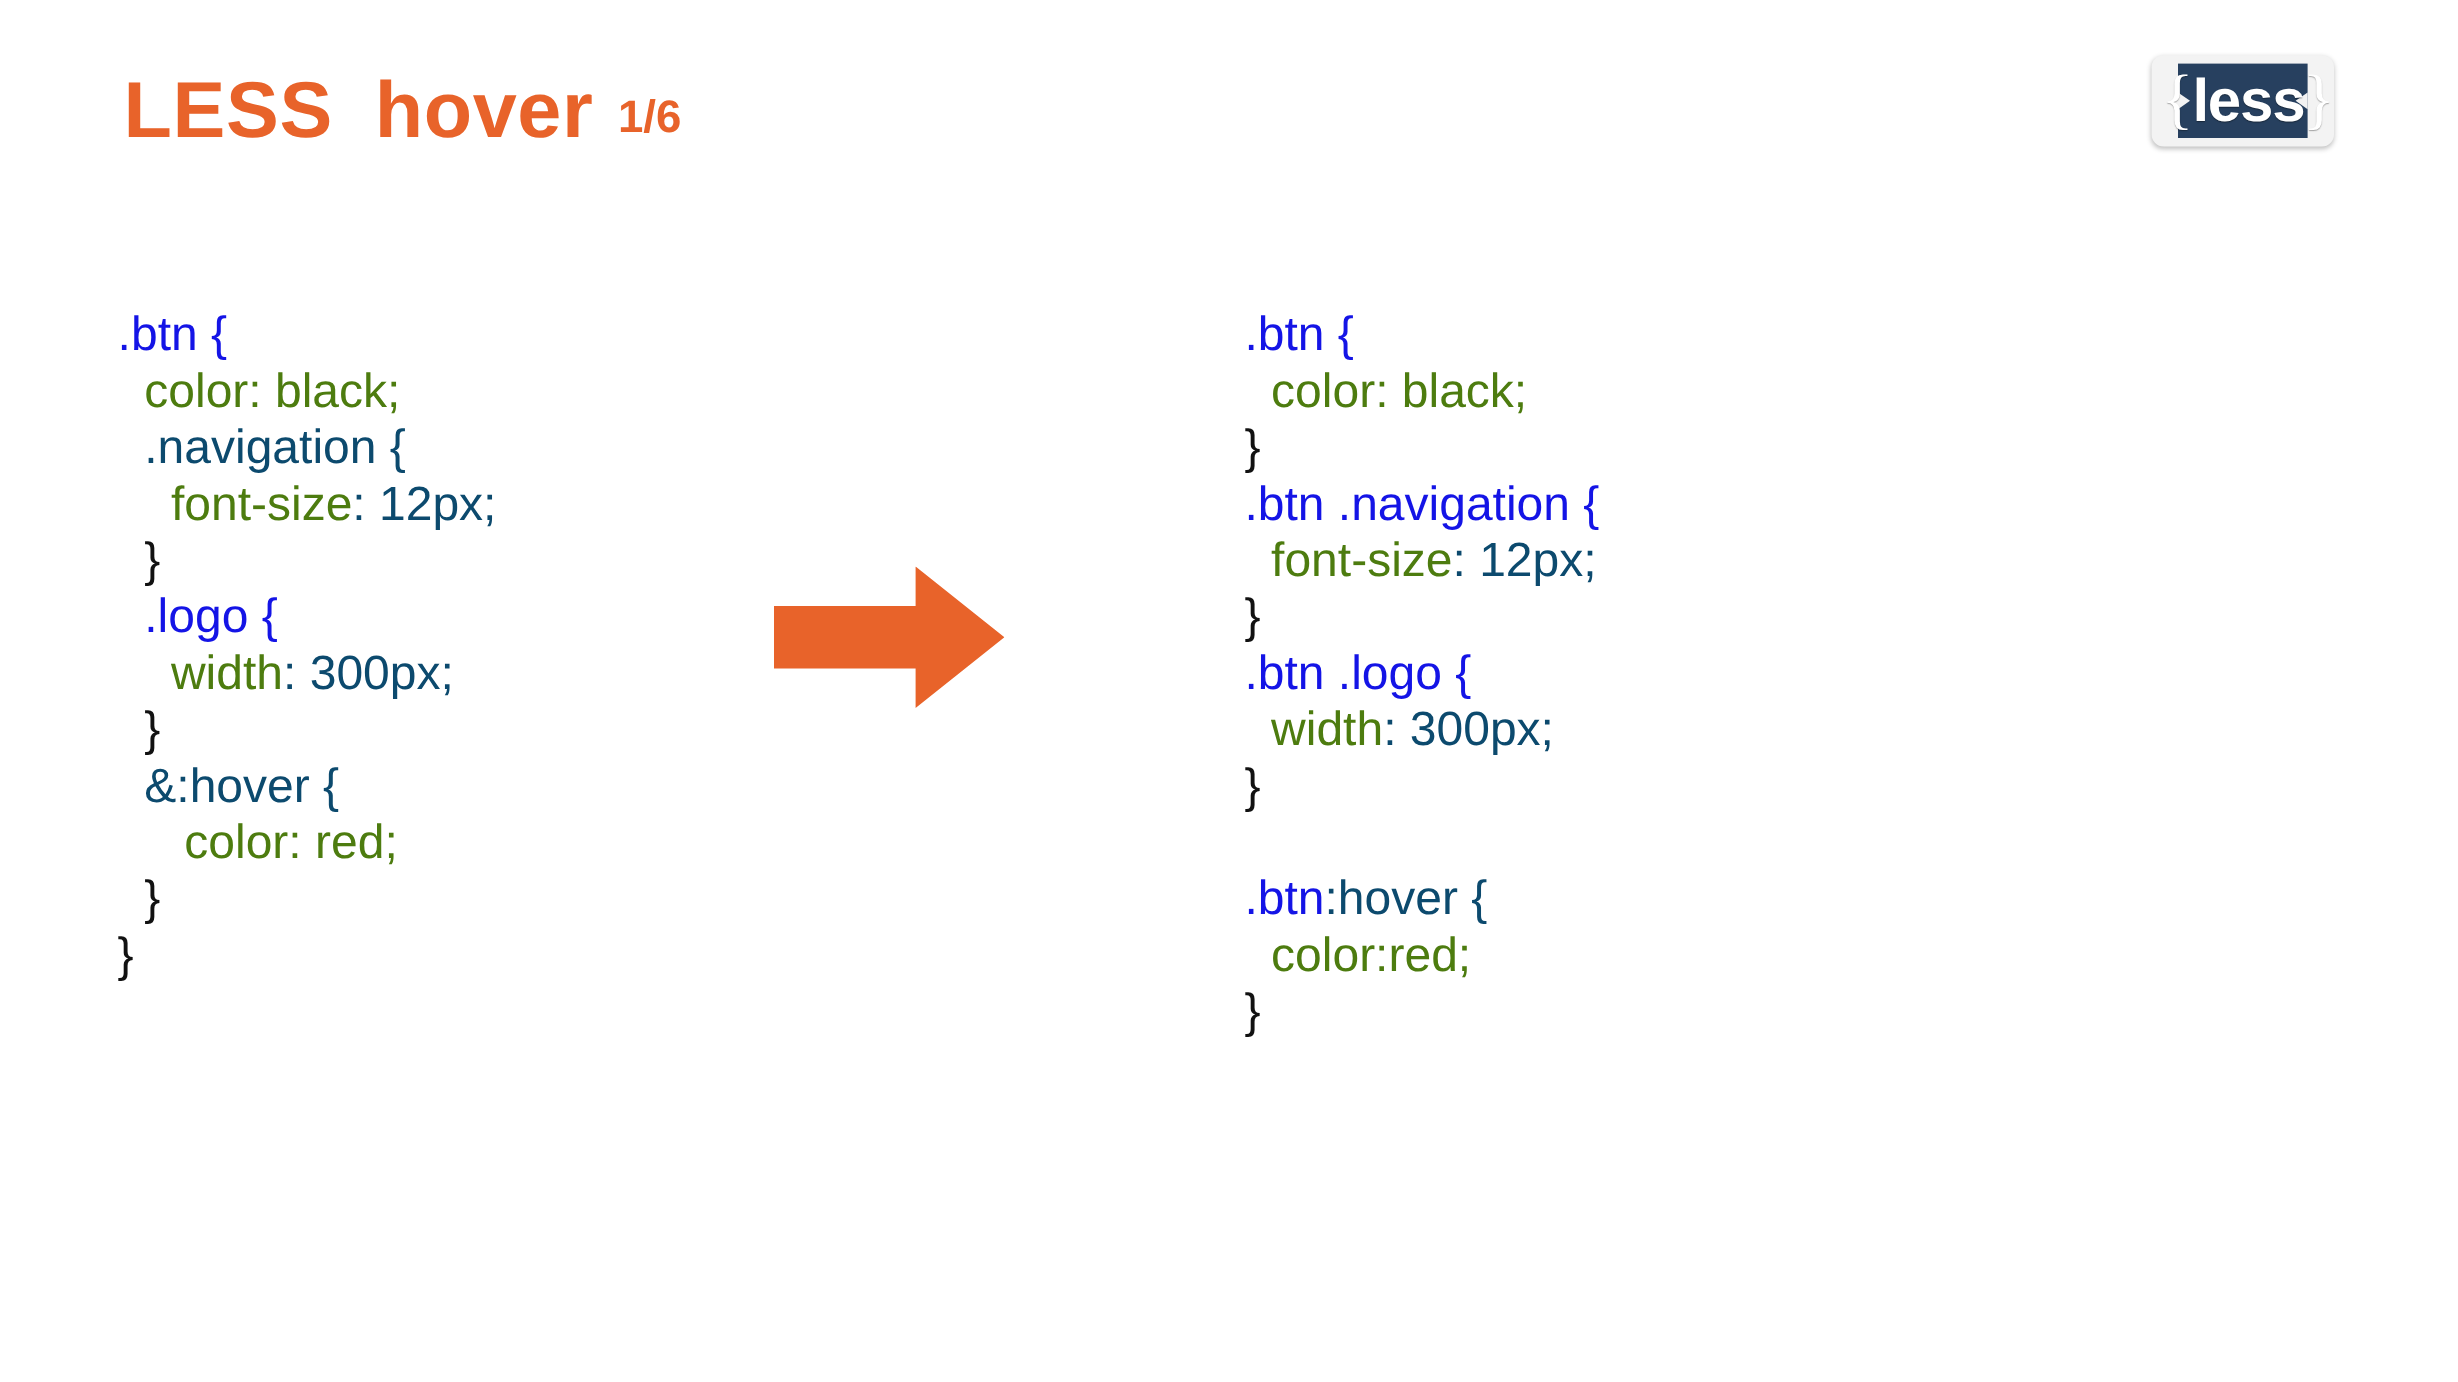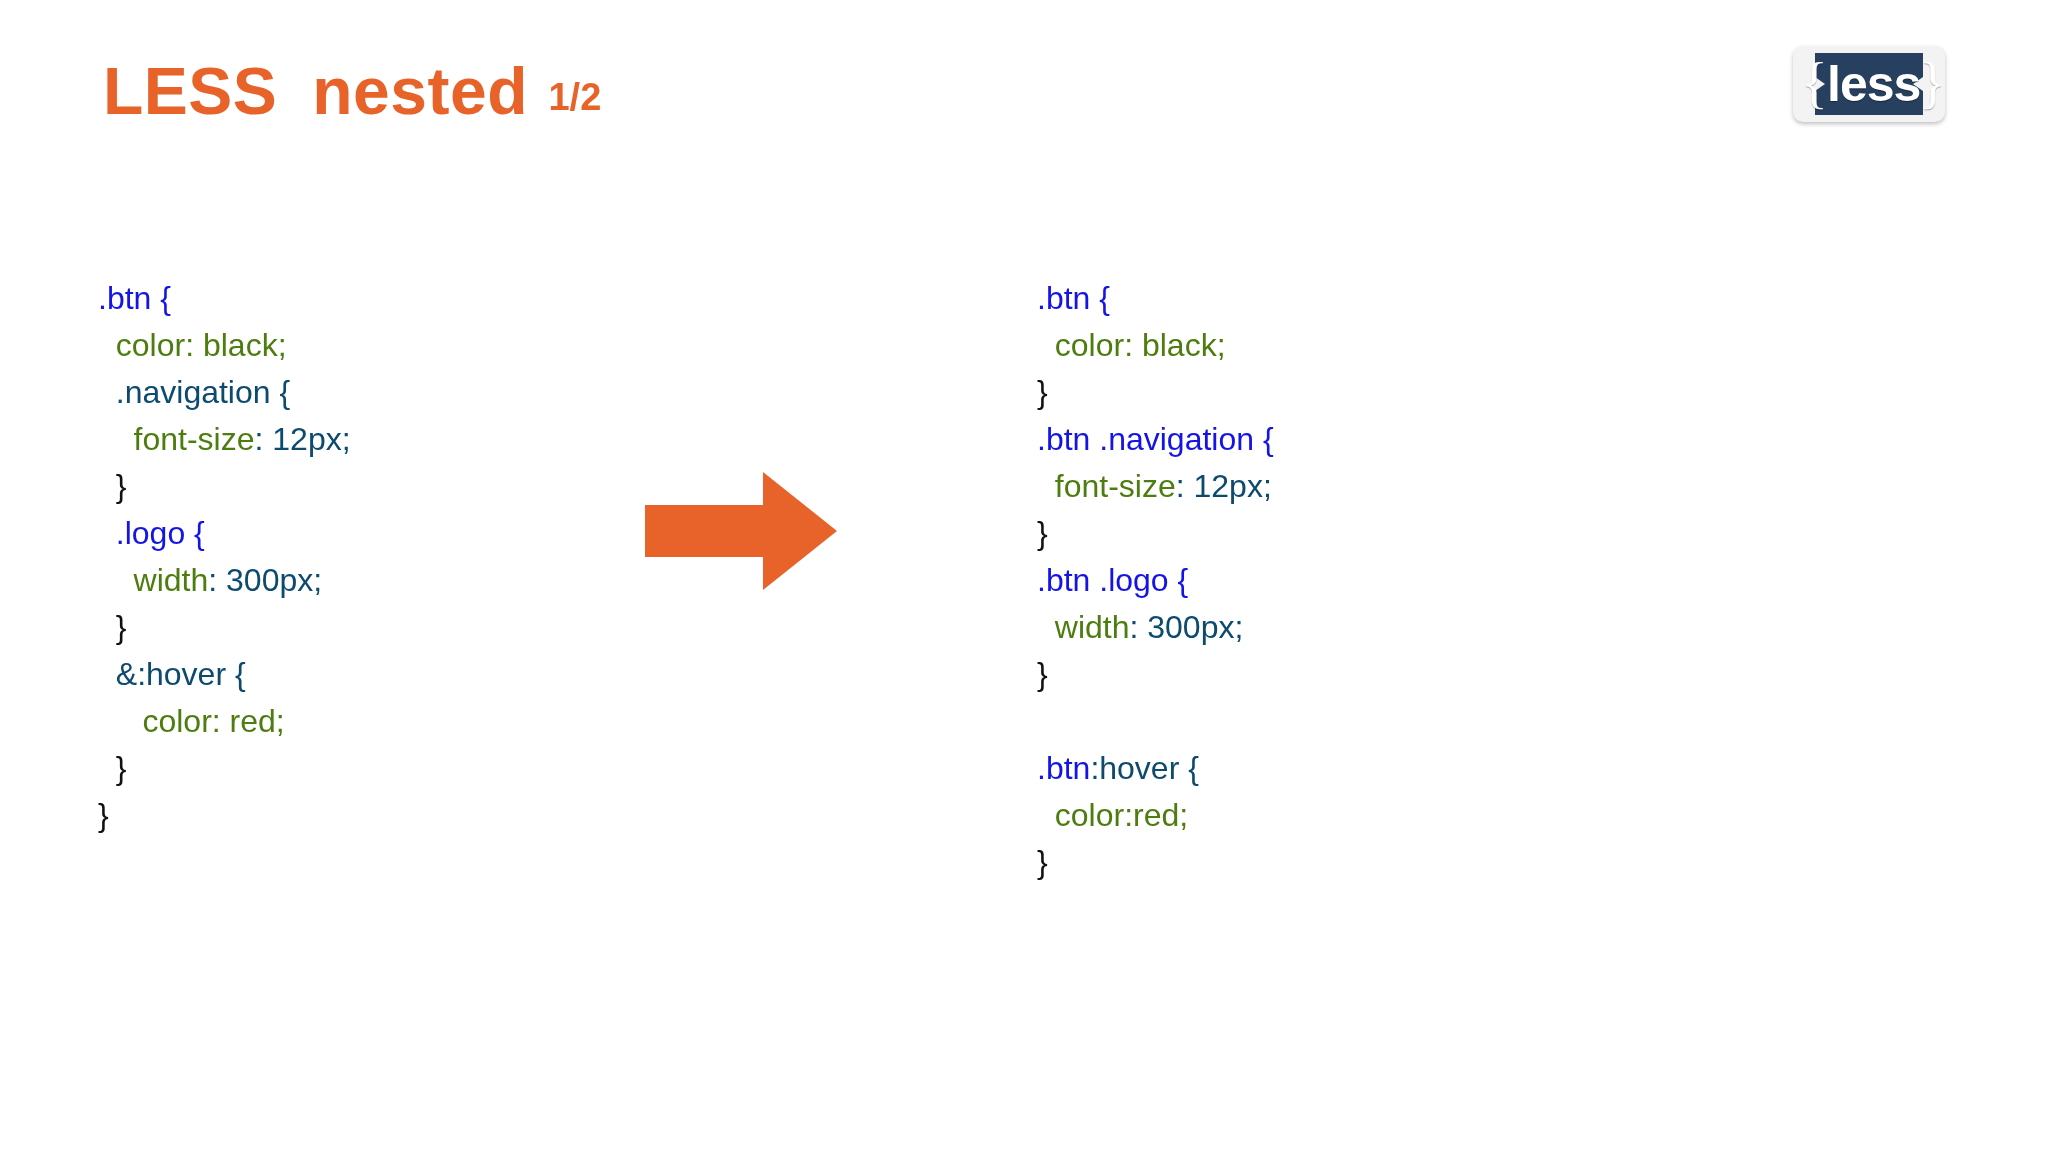--- a/index.html
+++ b/index.html
@@ -109,24 +109,23 @@
     font-weight: bold;
     color: #ffffff;
     letter-spacing: -1px;
     text-shadow: 0 1px 1px rgba(0,0,0,0.4);
   }
 
   
   .code-block {
     position: absolute;
     font-family: "Liberation Sans", sans-serif;
-    font-size: 32px;
+    font-size: 40px;
     line-height: 47px;
     white-space: pre;
-    margin-top: 19px;
   }
   #code-left  { left: 98px;  top: 256px; }
   #code-right { left: 1037px; top: 256px; }
 
   .code-line { height: 47px; white-space: pre; }
   .code-line.blank { height: 47px; }
 
   .tok-sel   { color: #1414e6; }
   .tok-green { color: #4d7c0f; }
   .tok-gray  { color: #0c4a6e; }
@@ -142,22 +141,22 @@
     width: 192px;
     height: 118px;
   }
 </style>
 </head>
 <body>
 
 <div id="slide-title">
   <span class="title-main">LESS</span>
   <span class="title-gap"></span>
-  <span class="title-main">nested</span>
-  <span class="title-sub">1/2</span>
+  <span class="title-main">hover</span>
+  <span class="title-sub">1/6</span>
 </div>
 
 <div id="less-logo">
   <div class="logo-plate"></div>
   <div class="logo-inner"></div>
   <div class="logo-notch-l"></div>
   <div class="logo-notch-r"></div>
   <span class="logo-brace left">{</span>
   <span class="logo-word">less</span>
   <span class="logo-brace right">}</span>

